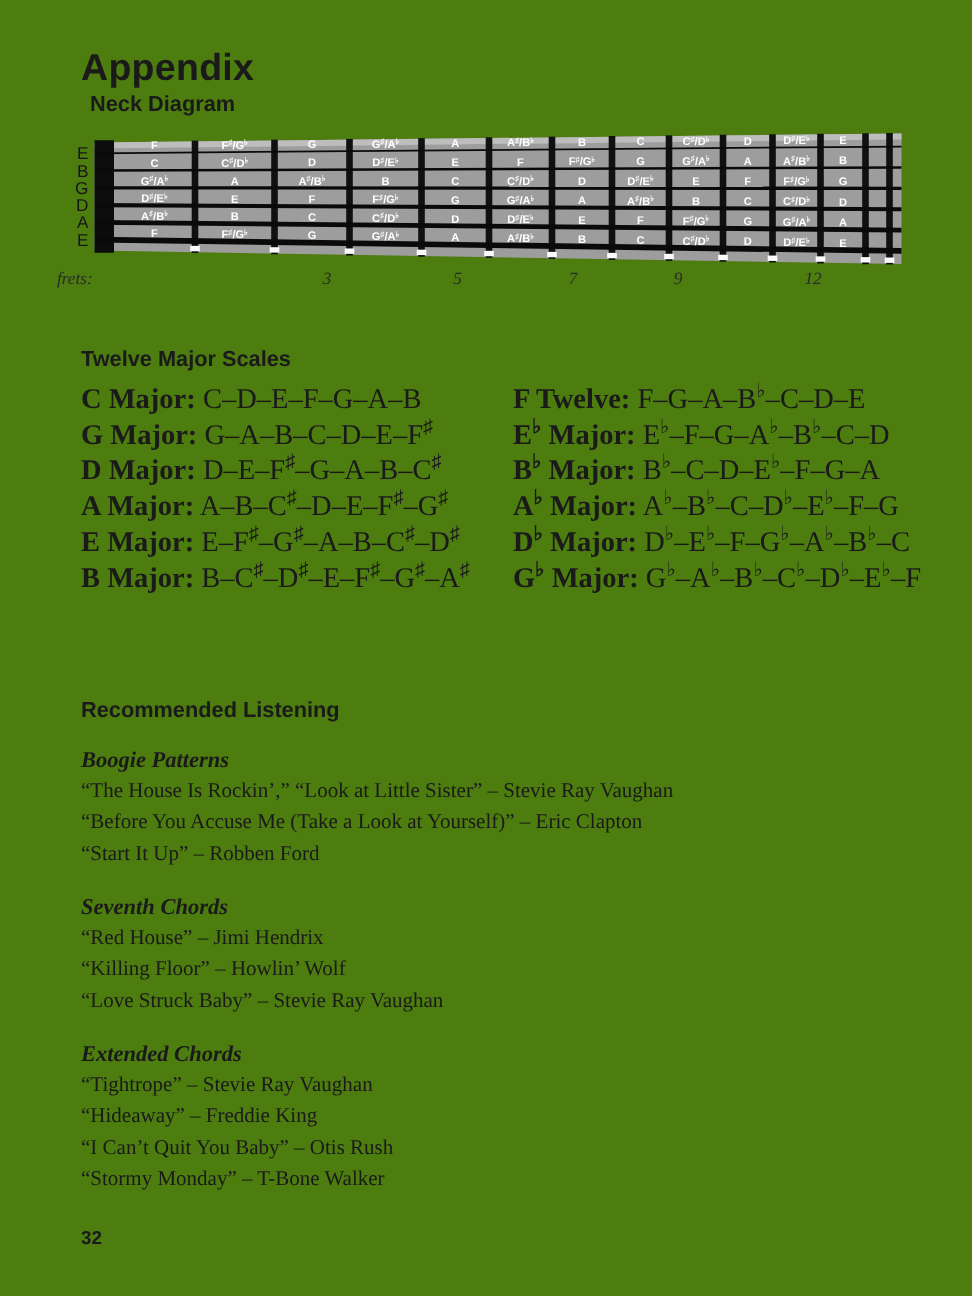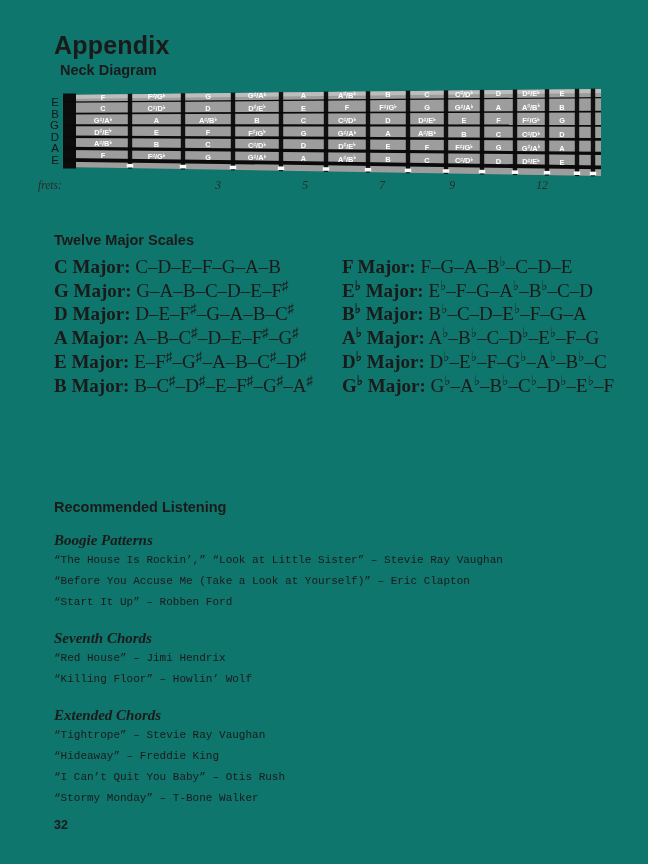--- a/index.html
+++ b/index.html
@@ -1,35 +1,35 @@
 <!DOCTYPE html>
 <html><head>
 <meta charset="utf-8">
 <style>
   html,body{margin:0;padding:0;background:#ffffff;}
   .page{
-    position:relative;width:648px;height:864px;background:#0f766e;overflow:hidden;
+    position:relative;width:648px;height:864px;background:#4d7c0f;overflow:hidden;
     font-family:"Liberation Sans",sans-serif;color:#1a1a1a;
   }
   .title{position:absolute;left:54px;top:31px;margin:0;font-size:25px;font-weight:bold;letter-spacing:.2px;}
   .subtitle{position:absolute;left:60px;top:62px;margin:0;font-size:14.5px;font-weight:bold;}
   .neck-wrap{position:absolute;left:0;top:78px;width:648px;height:122px;}
   .section-h{margin:0;font-size:14.5px;font-weight:bold;font-family:"Liberation Sans",sans-serif;}
   .scales{position:absolute;left:54px;top:232px;width:560px;}
   .scales-cols{display:flex;margin-top:7px;font-family:"Liberation Serif",serif;font-size:19px;}
   .scales-cols ul{list-style:none;margin:0;padding:0;}
   .scales-col-left{width:291px;}
   .scale-row{line-height:23.7px;white-space:nowrap;}
   .scale-name{font-weight:bold;}
   .acc{font-size:70%;vertical-align:super;line-height:0;}
-  .listening{position:absolute;left:54px;top:466px;width:560px;margin-top:33px;}
+  .listening{position:absolute;left:54px;top:466px;width:560px;}
   .group-title{font-family:"Liberation Serif",serif;font-style:italic;font-size:15px;
     line-height:20px;margin-top:15px;font-weight:bold;}
   .listening ul{list-style:none;margin:0;padding:0;}
-  .song-row{font-family:Liberation Mono, monospace;font-size:11px;line-height:21px;white-space:nowrap;}
+  .song-row{font-family:Liberation Serif, serif;font-size:14px;line-height:21px;white-space:nowrap;}
   .pagenum{position:absolute;left:54px;top:818px;font-size:12.5px;font-weight:bold;}
   svg text{user-select:none;}
 </style>
 </head>
 <body>
 
 <div class="page">
   <h1 class="title">Appendix</h1>
   <h2 class="subtitle">Neck Diagram</h2>
 
@@ -172,21 +172,21 @@
     <div class="scales-cols">
       <ul class="scales-col-left" id="scales-left">
           <li class="scale-row"><span class="scale-name">C Major:</span> <span>C–D–E–F–G–A–B</span></li>
           <li class="scale-row"><span class="scale-name">G Major:</span> <span>G–A–B–C–D–E–F<sup class="acc">♯</sup></span></li>
           <li class="scale-row"><span class="scale-name">D Major:</span> <span>D–E–F<sup class="acc">♯</sup>–G–A–B–C<sup class="acc">♯</sup></span></li>
           <li class="scale-row"><span class="scale-name">A Major:</span> <span>A–B–C<sup class="acc">♯</sup>–D–E–F<sup class="acc">♯</sup>–G<sup class="acc">♯</sup></span></li>
           <li class="scale-row"><span class="scale-name">E Major:</span> <span>E–F<sup class="acc">♯</sup>–G<sup class="acc">♯</sup>–A–B–C<sup class="acc">♯</sup>–D<sup class="acc">♯</sup></span></li>
           <li class="scale-row"><span class="scale-name">B Major:</span> <span>B–C<sup class="acc">♯</sup>–D<sup class="acc">♯</sup>–E–F<sup class="acc">♯</sup>–G<sup class="acc">♯</sup>–A<sup class="acc">♯</sup></span></li>
         </ul>
       <ul id="scales-right">
-          <li class="scale-row"><span class="scale-name">F Major:</span> <span>F–G–A–B<sup class="acc">♭</sup>–C–D–E</span></li>
+          <li class="scale-row"><span class="scale-name">F Twelve:</span> <span>F–G–A–B<sup class="acc">♭</sup>–C–D–E</span></li>
           <li class="scale-row"><span class="scale-name">E<sup class="acc">♭</sup> Major:</span> <span>E<sup class="acc">♭</sup>–F–G–A<sup class="acc">♭</sup>–B<sup class="acc">♭</sup>–C–D</span></li>
           <li class="scale-row"><span class="scale-name">B<sup class="acc">♭</sup> Major:</span> <span>B<sup class="acc">♭</sup>–C–D–E<sup class="acc">♭</sup>–F–G–A</span></li>
           <li class="scale-row"><span class="scale-name">A<sup class="acc">♭</sup> Major:</span> <span>A<sup class="acc">♭</sup>–B<sup class="acc">♭</sup>–C–D<sup class="acc">♭</sup>–E<sup class="acc">♭</sup>–F–G</span></li>
           <li class="scale-row"><span class="scale-name">D<sup class="acc">♭</sup> Major:</span> <span>D<sup class="acc">♭</sup>–E<sup class="acc">♭</sup>–F–G<sup class="acc">♭</sup>–A<sup class="acc">♭</sup>–B<sup class="acc">♭</sup>–C</span></li>
           <li class="scale-row"><span class="scale-name">G<sup class="acc">♭</sup> Major:</span> <span>G<sup class="acc">♭</sup>–A<sup class="acc">♭</sup>–B<sup class="acc">♭</sup>–C<sup class="acc">♭</sup>–D<sup class="acc">♭</sup>–E<sup class="acc">♭</sup>–F</span></li>
         </ul>
     </div>
   </section>
 
   <section class="listening">
@@ -195,20 +195,21 @@
         <div class="group-title">Boogie Patterns</div>
         <ul>
           <li class="song-row">“The House Is Rockin’,” “Look at Little Sister” – Stevie Ray Vaughan</li>
           <li class="song-row">“Before You Accuse Me (Take a Look at Yourself)” – Eric Clapton</li>
           <li class="song-row">“Start It Up” – Robben Ford</li>
         </ul>
         <div class="group-title">Seventh Chords</div>
         <ul>
           <li class="song-row">“Red House” – Jimi Hendrix</li>
           <li class="song-row">“Killing Floor” – Howlin’ Wolf</li>
+          <li class="song-row">“Love Struck Baby” – Stevie Ray Vaughan</li>
         </ul>
         <div class="group-title">Extended Chords</div>
         <ul>
           <li class="song-row">“Tightrope” – Stevie Ray Vaughan</li>
           <li class="song-row">“Hideaway” – Freddie King</li>
           <li class="song-row">“I Can’t Quit You Baby” – Otis Rush</li>
           <li class="song-row">“Stormy Monday” – T-Bone Walker</li>
         </ul>
       </div>
   </section>

